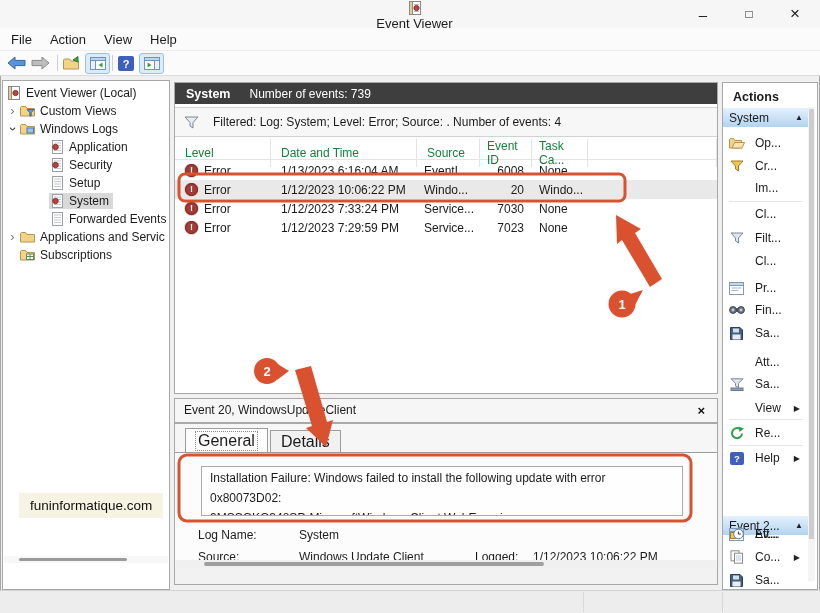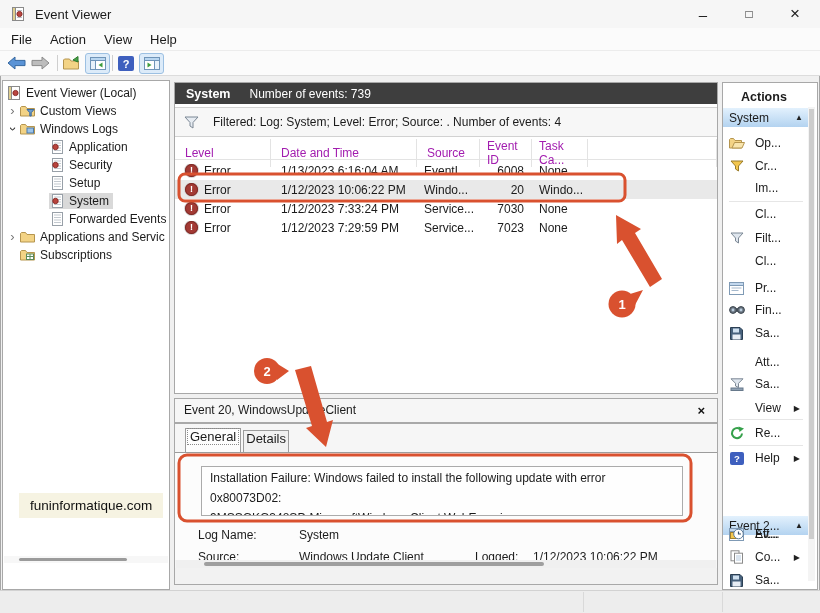--- a/index.html
+++ b/index.html
@@ -3,21 +3,21 @@
 <meta charset="utf-8">
 <style>
   * { margin:0; padding:0; box-sizing:border-box; }
   html,body { background:#e8e8e8; }
   body { font-family:"Liberation Sans", sans-serif; }
   #app { position:relative; width:820px; height:613px; background:#f0f0f0; overflow:hidden;
          font-size:12px; color:#1b1b1b; box-shadow: inset 0 0 0 1px #a6a6a6; }
 
   
   .titlebar { position:absolute; top:0; left:0; right:0; height:28px; background:#f6f6f6;
-              display:flex; align-items:center; }
+              display:flex; align-items:center;flex-direction:column; }
   .app-icon { margin-left:10px; display:flex; }
   .title { margin-left:9px; font-size:13px; }
   .win-controls { position:absolute; right:2px; top:0; height:28px; display:flex; }
   .win-btn { width:46px; height:28px; display:flex; align-items:center; justify-content:center;
              color:#222; cursor:default; }
   .win-btn.min { font-size:15px; }
   .win-btn.max { font-size:12px; }
   .win-btn.close { font-size:17px; }
 
   .menubar { position:absolute; top:28px; left:0; right:0; height:23px; background:#fbfbfb;
@@ -52,63 +52,63 @@
                 display:flex; align-items:center; }
   .log-title { font-weight:bold; margin-left:11px; font-size:12.5px; }
   .log-sub { margin-left:19px; font-size:12px; }
   .filter-bar { position:absolute; top:24px; left:0; right:0; height:30px; background:#f7f7f7;
                 border-top:1px solid #d2d2d2; border-bottom:1px solid #d2d2d2;
                 display:flex; align-items:center; }
   .filter-bar .funnel { margin-left:9px; display:flex; }
   .filter-text { margin-left:14px; }
   .tbl-head { position:absolute; top:56px; left:0; right:0; height:21px; display:grid;
               grid-template-columns:96px 146px 63px 52px 56px 1fr; border-bottom:1px solid #e3e3e3; }
-  .tbl-head .hcell { border-right:1px solid #e3e3e3; display:flex; align-items:center; padding-left:10px; color:#a21caf; }
+  .tbl-head .hcell { border-right:1px solid #e3e3e3; display:flex; align-items:center; padding-left:10px; color:#15803d; }
   .tbl-head .hcell.c3, .tbl-head .hcell.c4 { padding-left:7px; }
   .tbl-row { position:absolute; left:0; right:0; height:19px; display:grid;
              grid-template-columns:96px 146px 63px 52px 56px 1fr; align-items:center; }
   .tbl-row.selected { background:#e9e9e9; }
   .cell { padding-left:10px; overflow:hidden; white-space:nowrap; }
   .cell.level { display:flex; align-items:center; gap:6px; }
   .cell.id { text-align:right; padding-left:0; padding-right:8px; }
   .cell.src, .cell.task { padding-left:7px; }
   .err { width:13px; height:13px; min-width:13px; border-radius:50%; background:#a33a34;
          box-shadow: inset 0 0 0 1px #7d2a26, 0 0 0 1px #d6d6d6;
          color:#fff; font-weight:bold; font-size:9px; line-height:13px; text-align:center; }
 
   
   .details { position:absolute; left:174px; top:398px; width:544px; height:187px; background:#f6f6f6;
              border:1px solid #a8a8a8; overflow:hidden; }
   .det-header { position:absolute; top:0; left:0; right:0; height:22px; display:flex; align-items:center; padding:0 12px 0 9px; }
   .det-close { margin-left:auto; font-weight:bold; font-size:13px; color:#111; }
   .det-sep { position:absolute; top:23px; left:0; right:0; height:2px; background:#a9a9a9; }
   .tabs { position:absolute; top:31px; left:10px; display:flex; gap:2px; z-index:3; }
-  .tab { height:22px; padding:0 2px; background:#f1f1f1; border:1px solid #9c9c9c; border-bottom:none;
-         display:flex; align-items:flex-start; font-size:13px; }
+  .tab { height:22px; padding:0 10px; background:#f1f1f1; border:1px solid #9c9c9c; border-bottom:none;
+         display:flex; align-items:center; font-size:16px; }
   .tab.active { background:#fdfdfd; height:24px; margin-top:-2px; }
   .tab.active .tab-t { outline:1px dotted #8a8a8a; padding:0 2px; }
   .det-content { position:absolute; top:53px; left:0; right:0; height:108px; background:#fcfcfc;
                  border-top:1px solid #9c9c9c; }
   .msg-box { position:absolute; left:26px; top:13px; width:482px; height:50px; background:#fefefe;
              border:1px solid #ababab; padding:2px 8px; line-height:1.65; overflow:hidden; }
   .fields { position:absolute; left:0; top:75px; right:0; height:33px; overflow:hidden; }
   .frow { position:absolute; left:0; right:0; height:20px; }
   .flabel { position:absolute; left:23px; }
   .fvalue { position:absolute; left:124px; }
   .flogged { position:absolute; left:300px; }
   .flogval { position:absolute; left:358px; }
   .det-hscroll { position:absolute; top:161px; left:1px; right:1px; height:8px; background:#f0f0f0; }
   .det-hscroll .thumb { position:absolute; left:28px; top:2px; width:340px; height:4px; background:#9f9f9f; border-radius:2px; }
   .det-bottom { position:absolute; top:169px; left:0; right:0; bottom:0; background:#f2f2f2; }
 
   
   .actions-panel { position:absolute; left:722px; top:82px; width:96px; height:508px; background:#fff;
                    border:1px solid #a8a8a8; overflow:hidden; }
   .actions-title { position:absolute; top:0; left:0; right:10px; height:28px; display:flex; align-items:center;
-                   padding-left:18px; font-weight:bold; border-bottom:1px solid #e2e2e2; font-size:12.5px; }
+                   padding-left:10px; font-weight:bold; border-bottom:1px solid #e2e2e2; font-size:12.5px; }
   .act-bar { position:absolute; left:0; width:86px; height:20px;
              background:linear-gradient(#e3f1fd,#b3d3f0); border-top:1px solid #fff;
              display:flex; align-items:center; padding:0 6px; }
   .act-bar .arrow { margin-left:auto; font-size:8px; color:#222; }
   .act-item { position:absolute; left:0; width:86px; height:20px; display:flex; align-items:center; }
   .act-icon { width:17px; min-width:17px; margin-left:5px; display:flex; justify-content:center; align-items:center; }
   .act-label { margin-left:10px; white-space:nowrap; }
   .act-sub { margin-left:auto; margin-right:9px; font-size:8px; color:#222; }
   .act-sep { position:absolute; left:6px; width:74px; height:1px; background:#e6e6e6; }
   .act-vscroll { position:absolute; right:2px; top:24px; bottom:8px; width:7px; background:#f4f4f4; }

